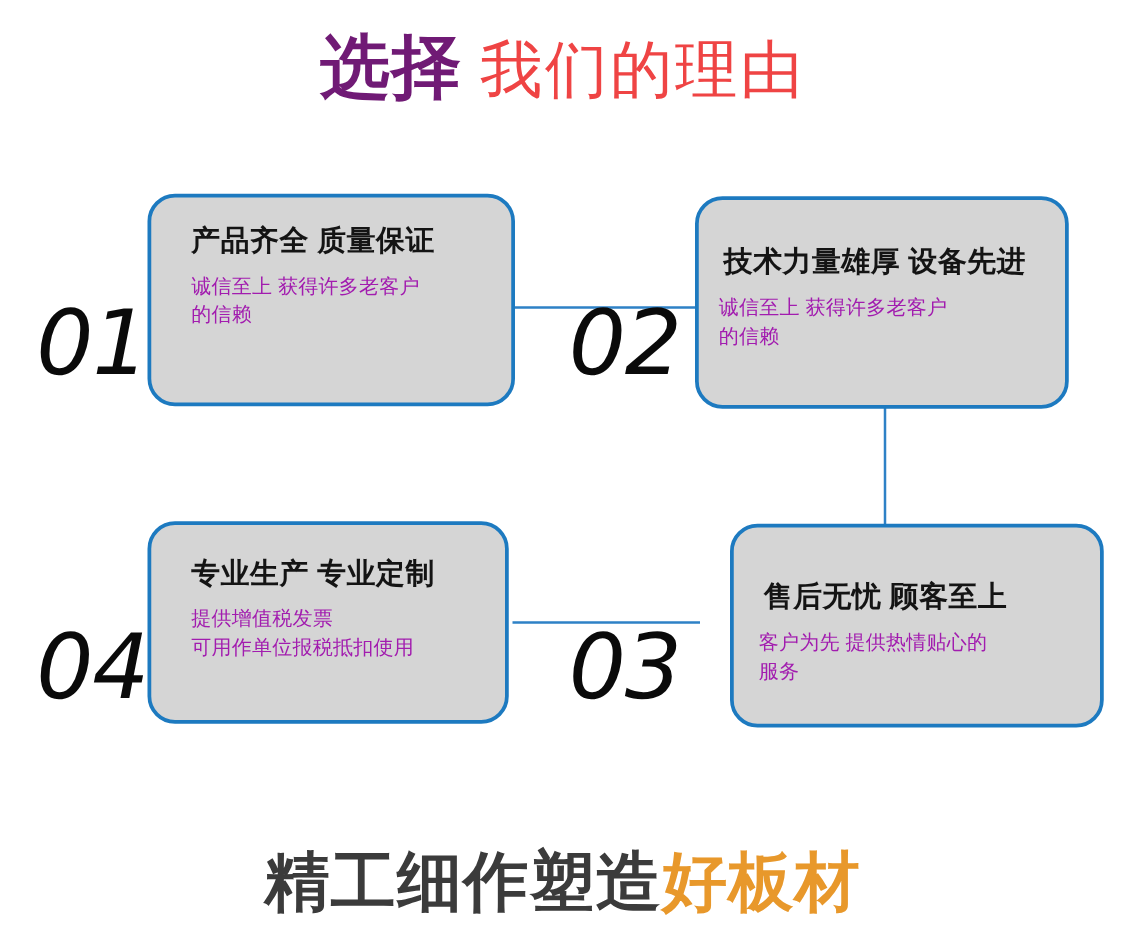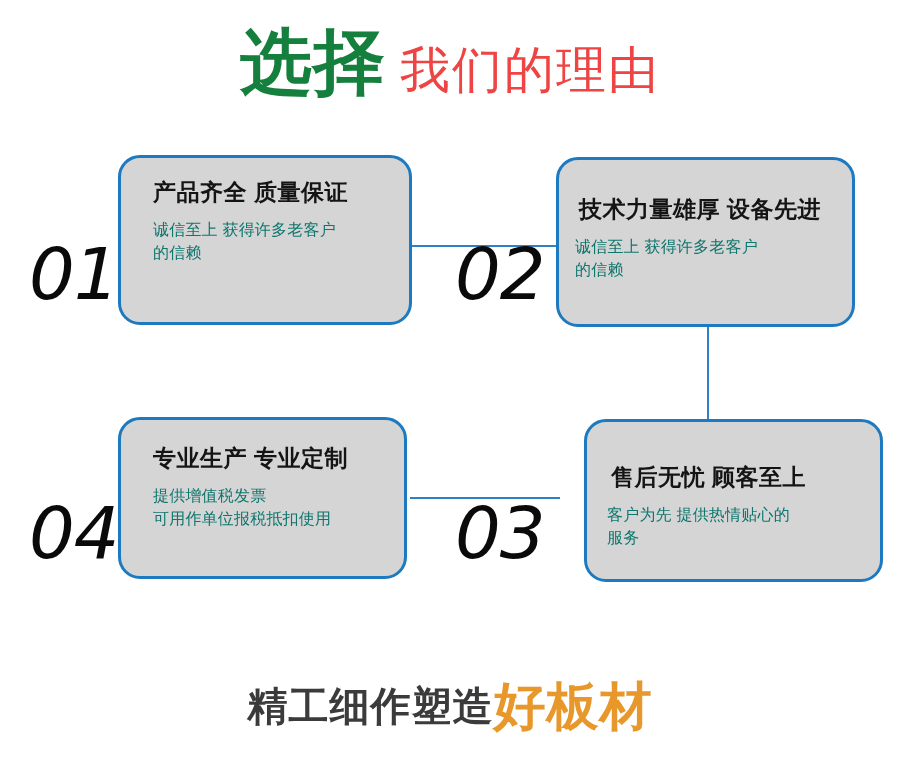--- a/index.html
+++ b/index.html
@@ -26,23 +26,23 @@
     position: absolute;
     left: 0;
     top: 26px;
     width: 900px;
     height: 90px;
     display: flex;
     align-items: baseline;
     justify-content: center;
   }
   .header-strong {
-    font-size: 72px;
-    font-weight: bold;
-    color: #15803d;
+    font-size: 56px;
+    font-weight: bold;
+    color: #701a75;
     letter-spacing: 1px;
     line-height: 1;
     font-family: "Liberation Sans", "DejaVu Sans", sans-serif;
   }
   .header-light {
     font-size: 50px;
     font-weight: normal;
     color: #ef4444;
     letter-spacing: 2px;
     line-height: 1;
@@ -88,21 +88,21 @@
     letter-spacing: 0.5px;
     line-height: 1.1;
     white-space: nowrap;
     font-family: "Liberation Sans", "DejaVu Sans", sans-serif;
   }
   .card-02 .card-title,
   .card-03 .card-title { padding-left: 4px; margin-top: 15px; }
   .card-body {
     margin-top: 13px;
     font-size: 16px;
-    color: #0f766e;
+    color: #a21caf;
     line-height: 1.45;
     letter-spacing: 0.2px;
     font-family: "Liberation Sans", "DejaVu Sans", sans-serif;
   }
   .card-body .line { white-space: nowrap; }
 
   .card-04 .card-inner { padding-top: 26px; }
   .card-04 .card-body  { }
   .card-03 .card-inner { padding-top: 28px; }
   .card-02 .card-inner { padding-left: 16px; }
@@ -130,21 +130,21 @@
     position: absolute;
     left: 0;
     top: 671px;
     width: 900px;
     height: 70px;
     display: flex;
     align-items: center;
     justify-content: center;
   }
   .footer-dark {
-    font-size: 40px;
+    font-size: 52px;
     font-weight: bold;
     color: #3B3B3B;
     letter-spacing: 1px;
     line-height: 1;
     font-family: "Liberation Sans", "DejaVu Sans", sans-serif;
   }
   .footer-accent {
     font-size: 52px;
     font-weight: bold;
     color: #E8982B;

